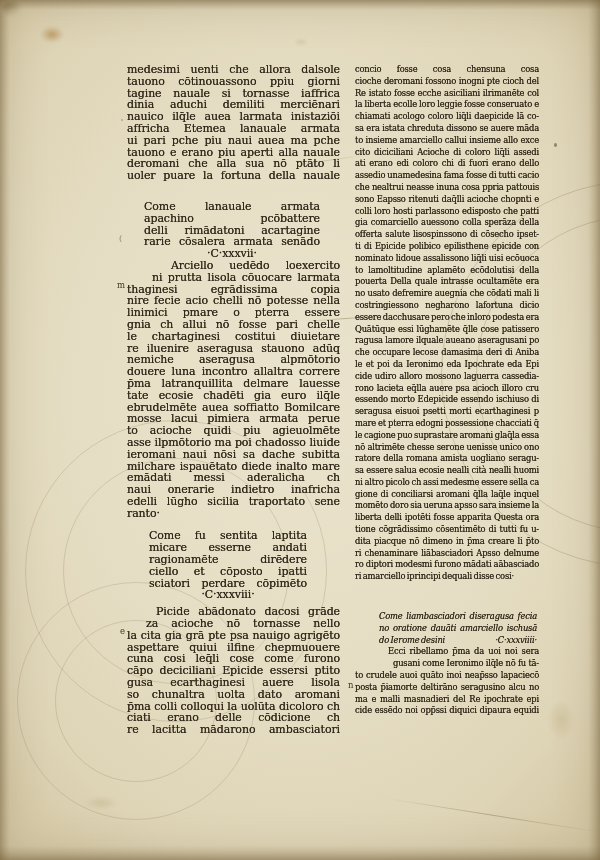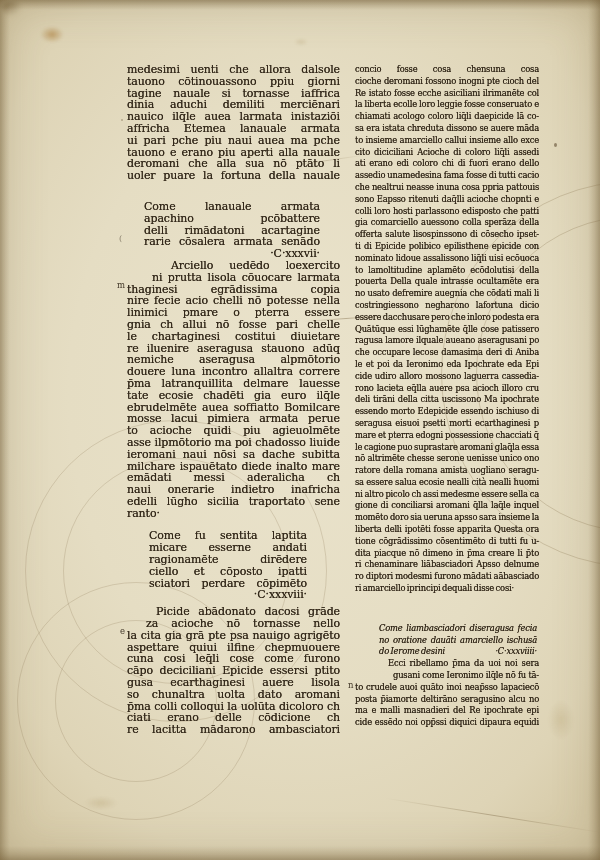--- a/index.html
+++ b/index.html
@@ -26,21 +26,21 @@
   .tline{
     height:11.8px; line-height:11.8px; overflow:hidden;
     text-align:justify; text-align-last:justify;
     text-shadow:0 0 .3px rgba(40,30,15,.85);
   }
   .tline.flush{text-align-last:left;}
   .heading{margin-top:10px;}
   .h1-block{margin-left:17px; width:176px; margin-top:19px;}
   .h2-block{margin-left:22px; width:158px; margin-top:11px;}
   .h3-block{margin-left:24px; width:158px; margin-top:28px;font-style:italic;}
-  .chap-num{height:11.8px; line-height:11.8px; text-align:right; text-shadow:0 0 .3px rgba(40,30,15,.85);}
+  .chap-num{height:11.8px; line-height:11.8px; text-align:center; text-shadow:0 0 .3px rgba(40,30,15,.85);}
   .h3-last{display:flex; justify-content:space-between; height:11.8px; line-height:11.8px; text-shadow:0 0 .3px rgba(40,30,15,.85);}
   .p-after-h1{}
   .p-after-h2{margin-top:5px;}
   .p-after-h3{}
 
   .guide{position:absolute; font-size:8.5px; line-height:10px; color:var(--ink); opacity:.9;}
   .margin-mark{position:absolute; font-size:8px; color:var(--ink); opacity:.55;}
 
   .stamp{position:absolute; border-radius:50%; border:1px solid; pointer-events:none;}
   .stamp.r{border-color:rgba(139,118,82,.30);}
@@ -175,21 +175,20 @@
         <div class="tline">pouerta Della quale intrasse ocultamēte era</div>
         <div class="tline">no usato defremire auegnia che cōdati mali li</div>
         <div class="tline">costringiessono negharono lafortuna dicio</div>
         <div class="tline">essere dacchusare pero che inloro podesta era</div>
         <div class="tline">Quātūque essi lūghamēte q̄lle cose patissero</div>
         <div class="tline">ragusa lamore ilquale aueano aseragusani po</div>
         <div class="tline">che occupare lecose damasima deri di Aniba</div>
         <div class="tline">le et poi da Ieronimo eda Ipochrate eda Epi</div>
         <div class="tline">cide udiro alloro mossono laguerra cassedia-</div>
         <div class="tline">rono lacieta eq̄lla auere psa acioch illoro cru</div>
-        <div class="tline">deli tirāni della citta uscissono Ma ipochrate</div>
         <div class="tline">essendo morto Edepicide essendo ischiuso di</div>
         <div class="tline">seragusa eisuoi psetti morti ecarthaginesi p</div>
         <div class="tline">mare et pterra edogni possessione chacciati q̄</div>
         <div class="tline">le cagione puo suprastare aromani glaq̄la essa</div>
         <div class="tline">nō altrimēte chesse serone uenisse unico ono</div>
         <div class="tline">ratore della romana amista uogliano seragu-</div>
         <div class="tline">sa essere salua ecosie nealli cità nealli huomi</div>
         <div class="tline">ni altro picolo ch assi medesme essere sella ca</div>
         <div class="tline">gione di conciliarsi aromani q̄lla laq̄le inquel</div>
         <div class="tline">momēto doro sia ueruna apsso sara insieme la</div>

